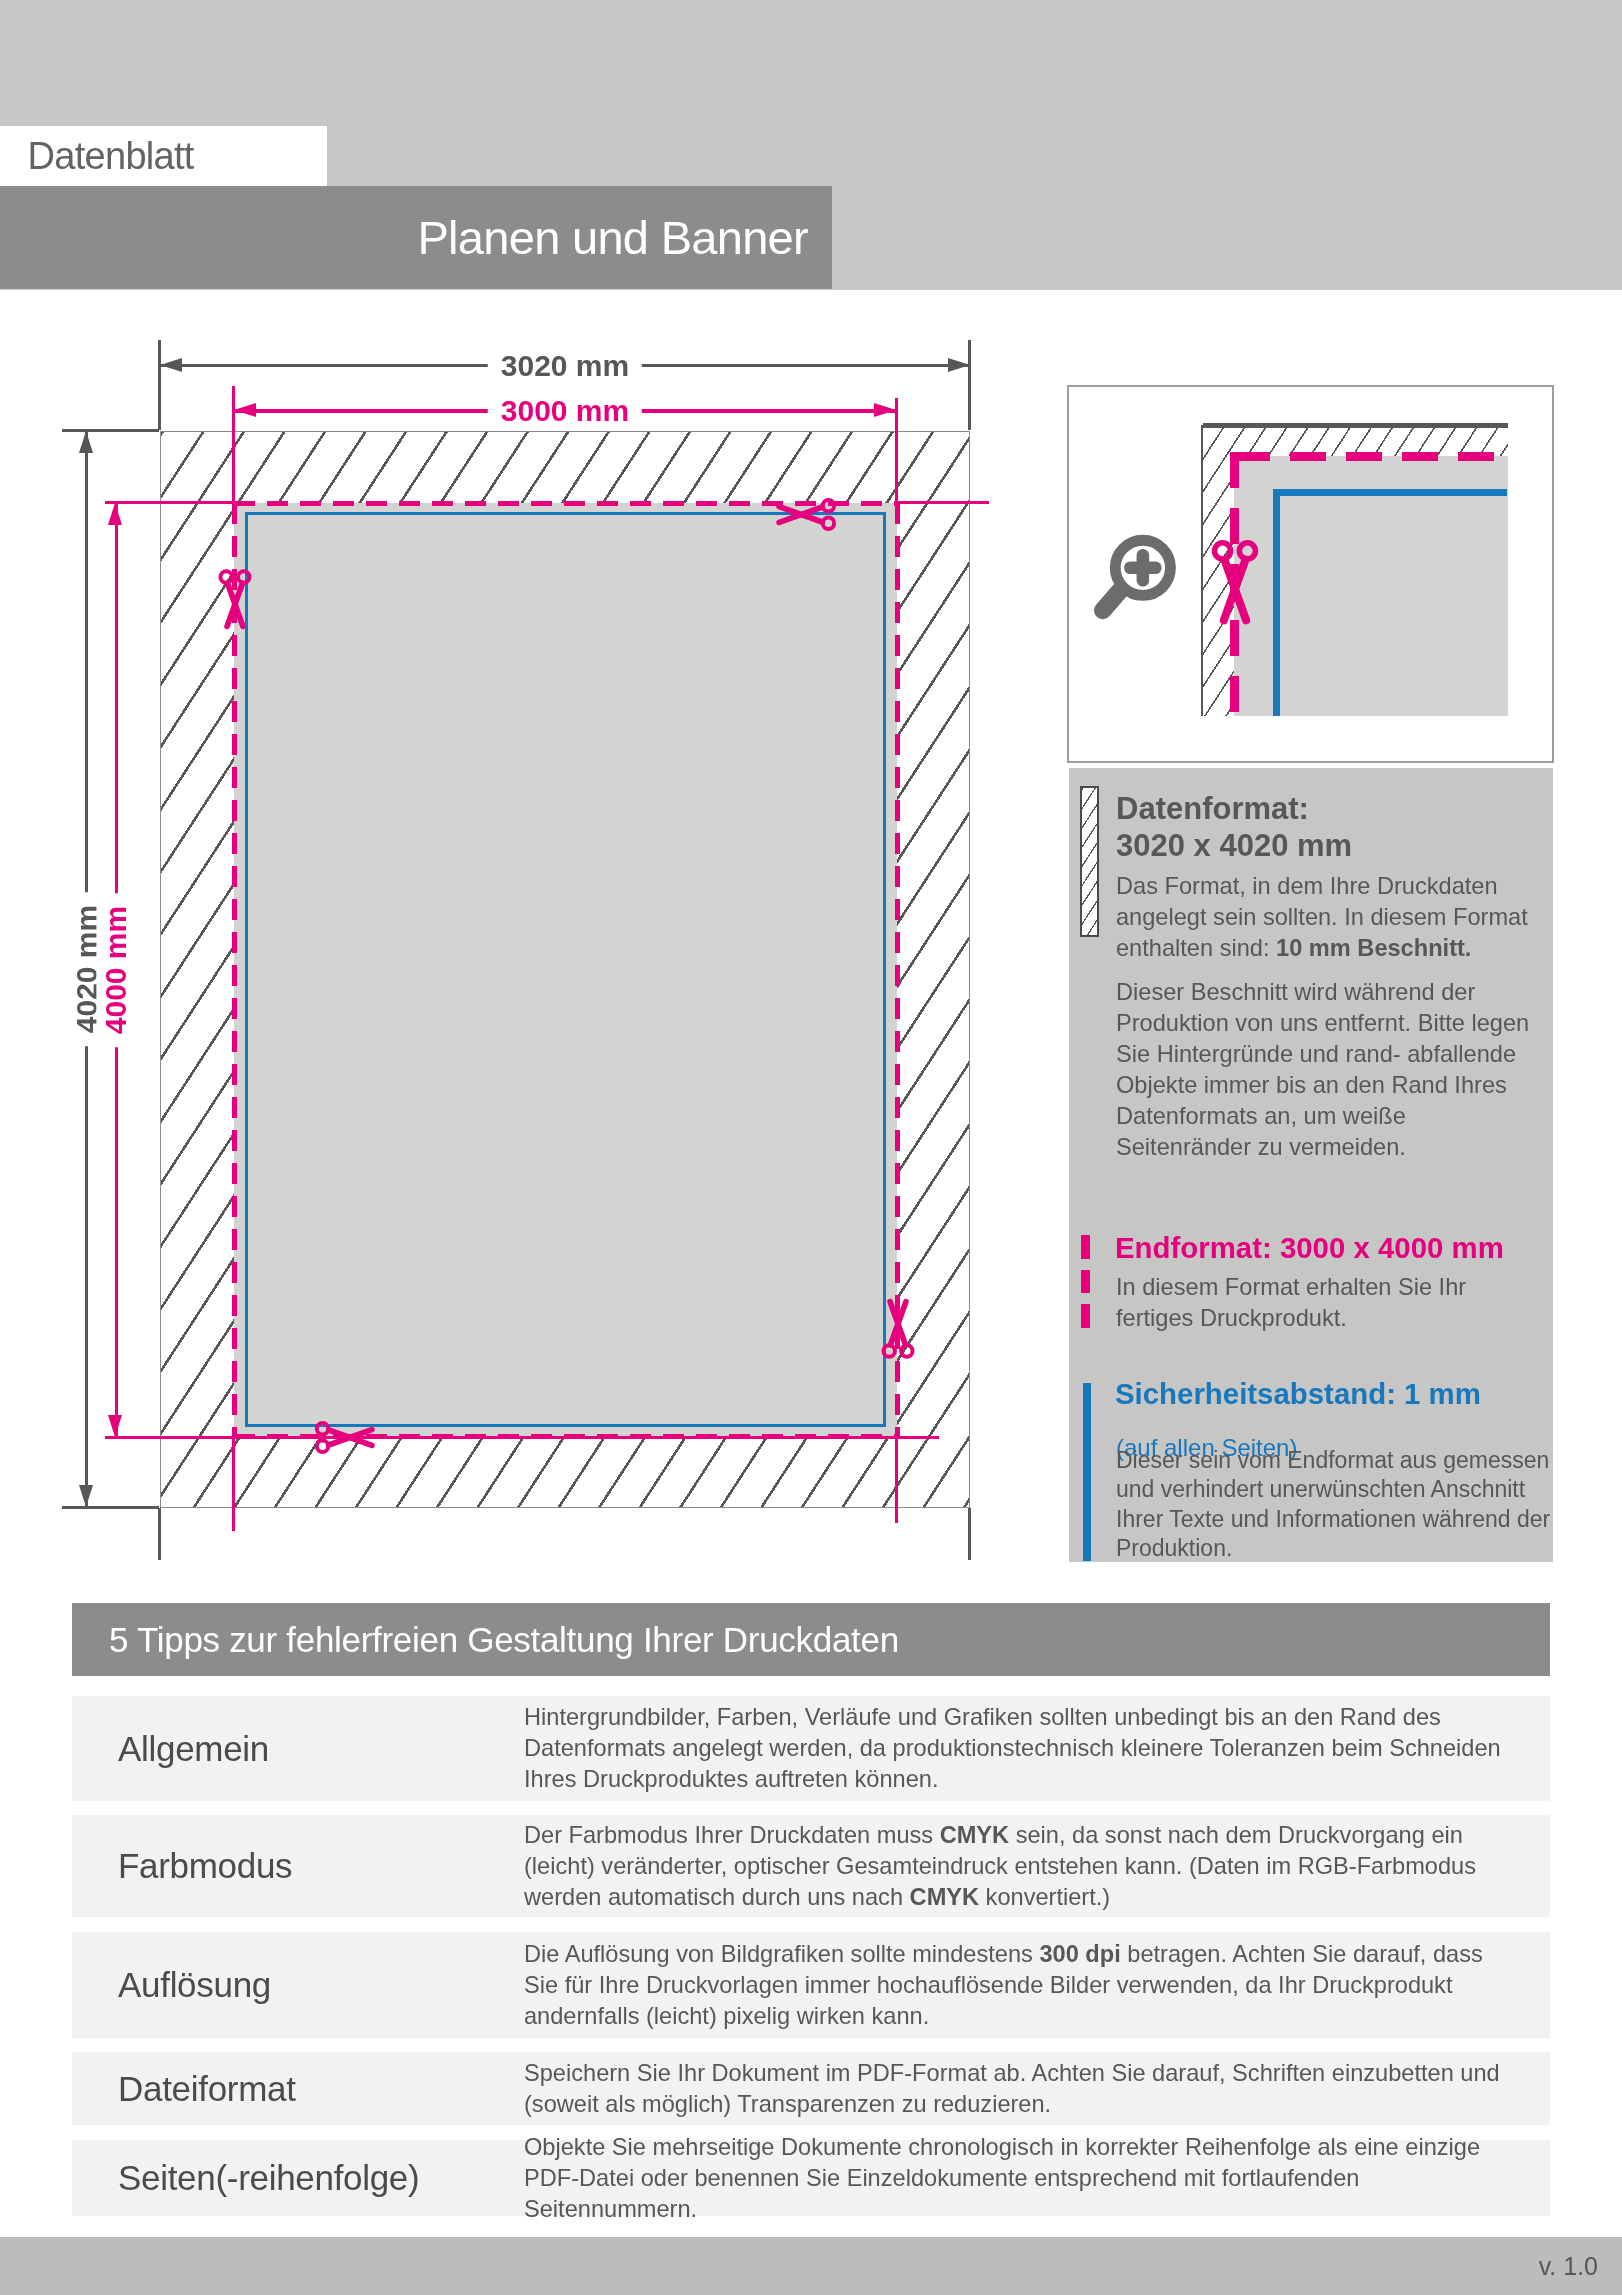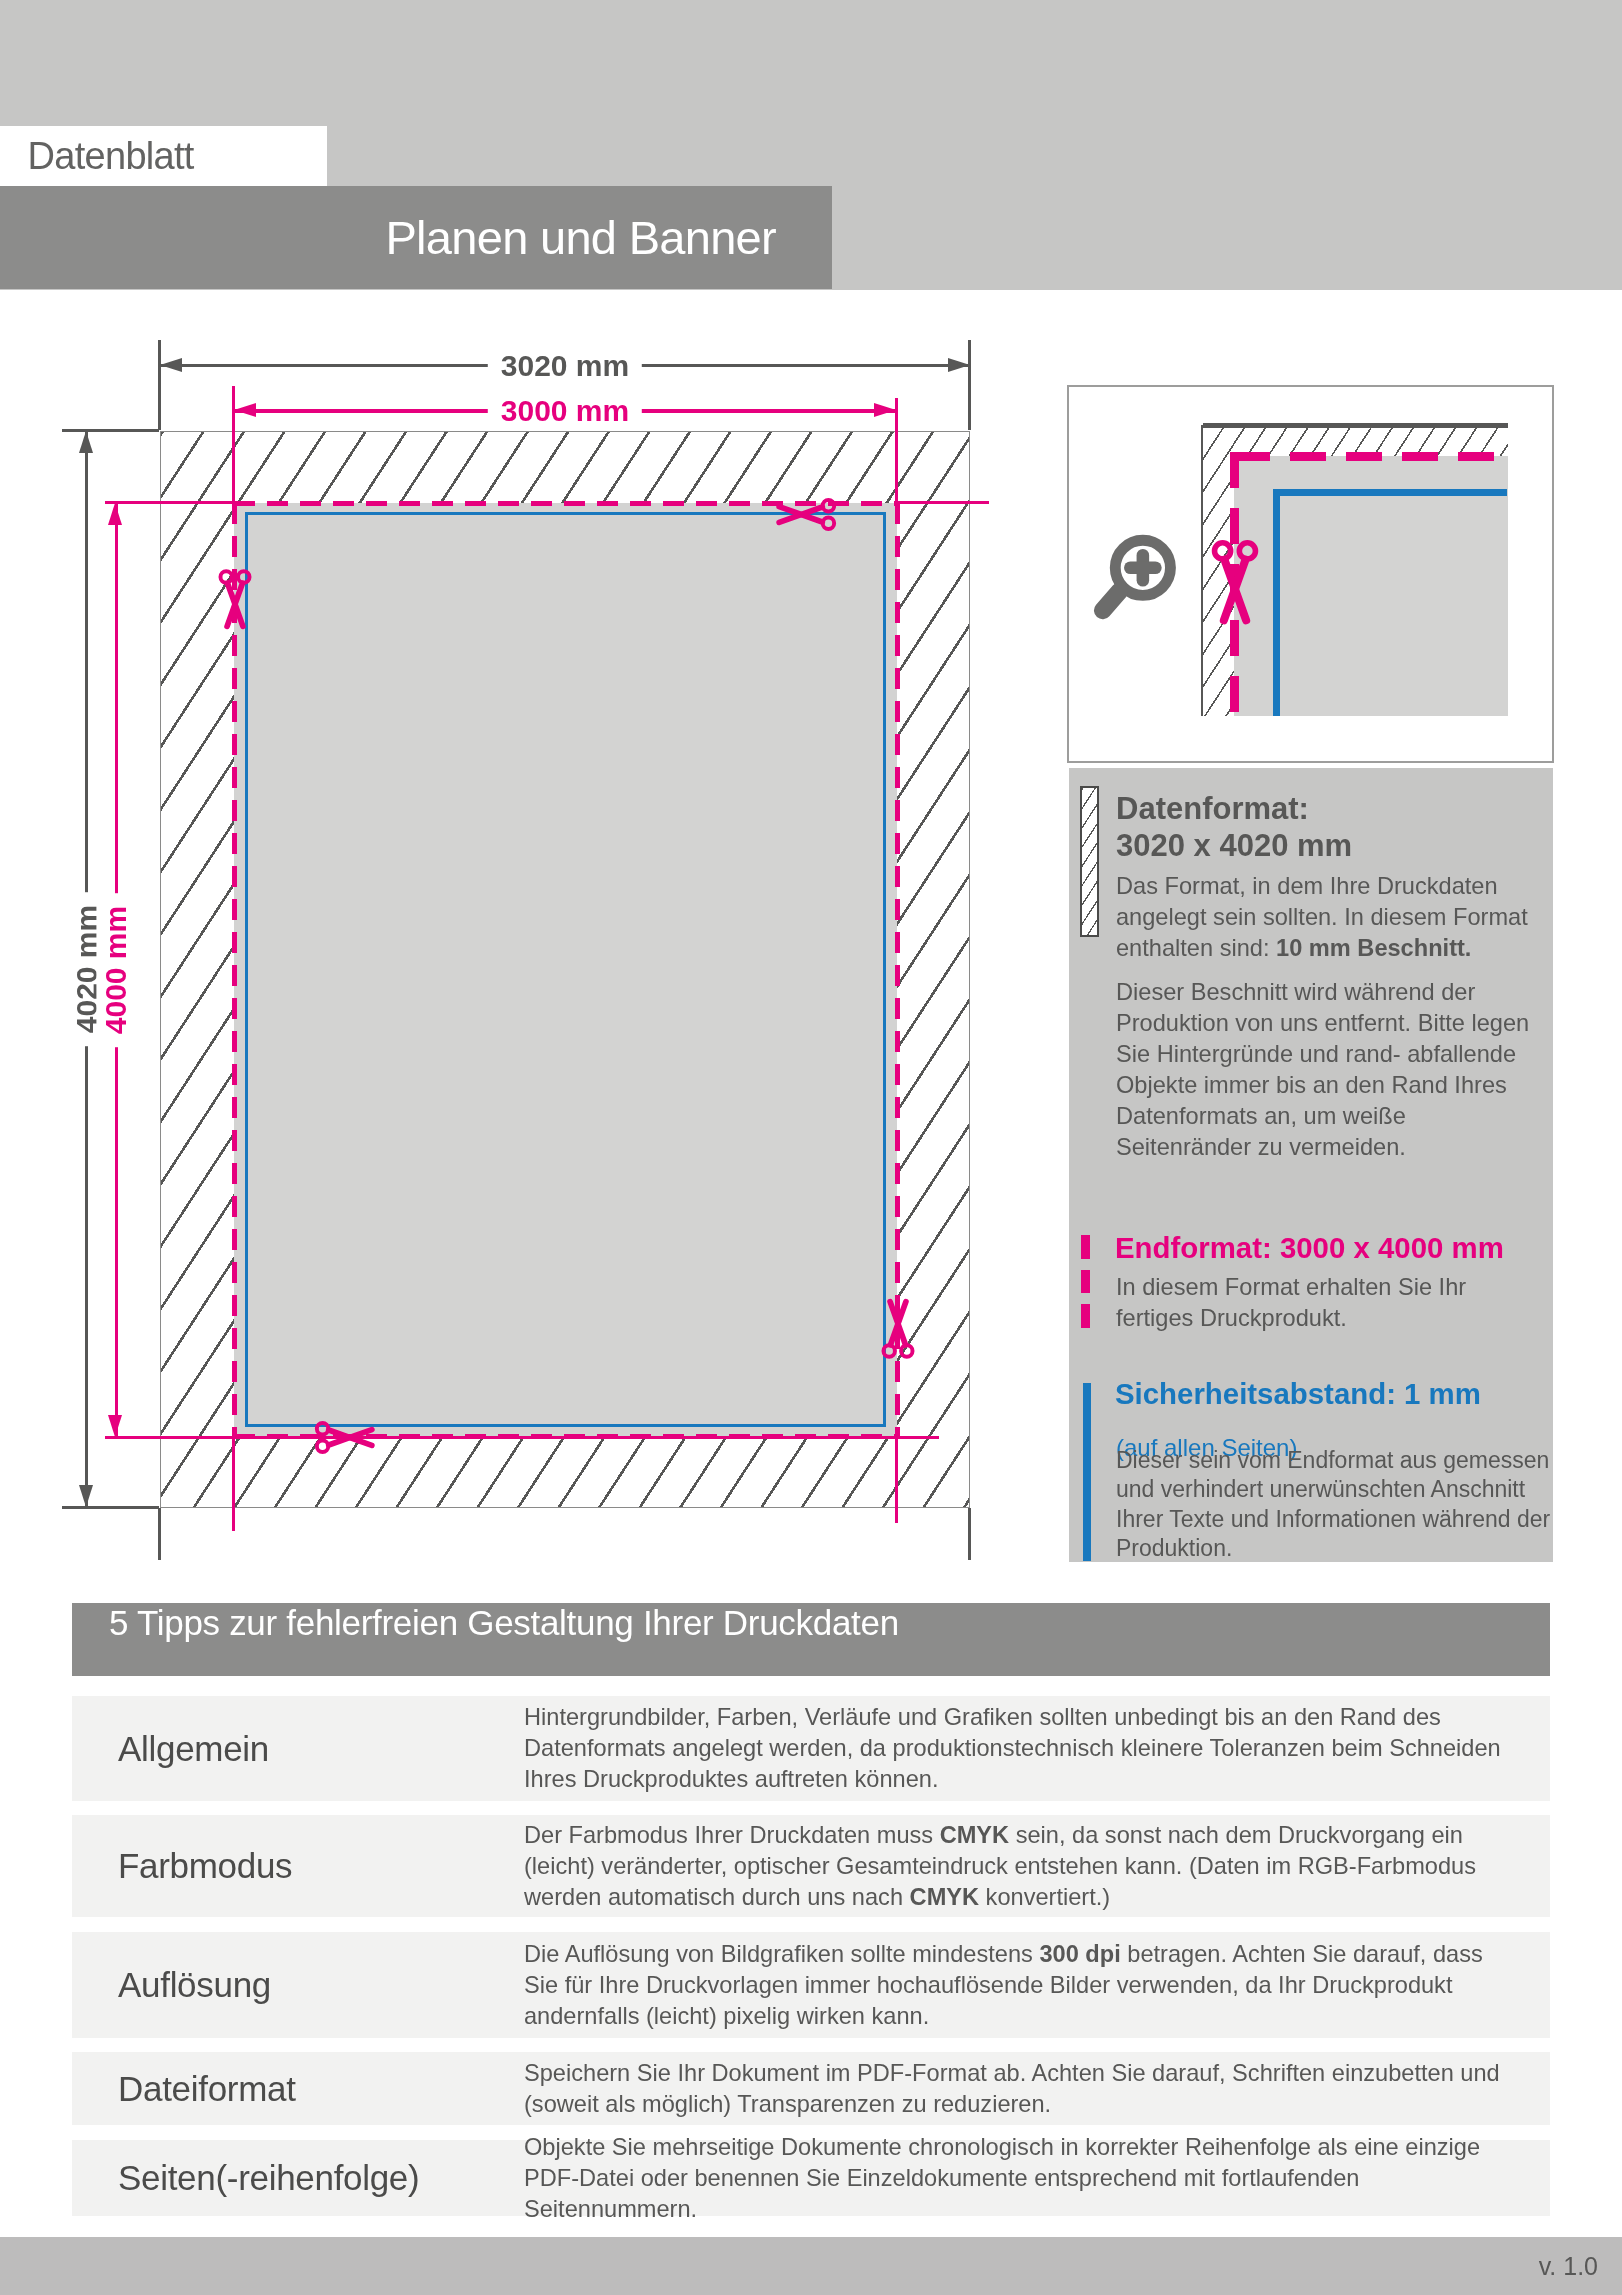--- a/index.html
+++ b/index.html
@@ -14,21 +14,21 @@
     --panelborder:#9d9d9c;
   }
   *{margin:0;padding:0;box-sizing:border-box}
   html,body{background:#ffffff}
   body{width:1623px;height:2295px;position:relative;font-family:"Liberation Sans",sans-serif;color:var(--ink);overflow:hidden}
   .abs{position:absolute}
 
   
   .top-band{left:0;top:0;width:1623px;height:290px;background:var(--light)}
   .doc-box{left:0;top:126px;width:327px;height:60px;background:#ffffff;display:flex;align-items:center;padding-left:27.5px;font-size:38px;color:#636362;letter-spacing:-0.7px}
-  .title-band{left:0;top:186px;width:832px;height:103px;background:var(--band);display:flex;align-items:center;justify-content:flex-end;padding-right:56px}
+  .title-band{left:0;top:186px;width:832px;height:103px;background:var(--band);display:flex;align-items:center;justify-content:flex-end;padding-right:24px}
   .title-band .t{font-size:47px;color:#ffffff;letter-spacing:-0.7px}
 
   
   .hatch{background-image:repeating-linear-gradient(123deg,#575756 0 2.6px,transparent 2.6px 34px)}
   .hatch-fine{background-image:repeating-linear-gradient(123deg,#575756 0 1.6px,transparent 1.6px 17.7px)}
   .hatch-rect{left:160px;top:431px;width:810px;height:1077px;border:1.3px solid #8a8a89;background-color:#fff}
   .end-fill{left:234px;top:503px;width:663px;height:934px;background:var(--fill)}
   .hdash{height:4.6px;background:repeating-linear-gradient(90deg,var(--magenta) 0 21px,transparent 21px 33px)}
   .vdash{width:4.6px;background:repeating-linear-gradient(180deg,var(--magenta) 0 21px,transparent 21px 33px)}
   .blue-rect{left:245px;top:512px;width:641px;height:915px;border:3.3px solid var(--blue)}
@@ -77,21 +77,21 @@
   .ef-ico span{display:block;width:8.5px;height:23.6px;background:var(--magenta);margin-bottom:11px}
   .ef-head{left:46px;top:463px;font-size:29.4px;font-weight:bold;color:var(--magenta);white-space:nowrap}
   .ef-body{left:47px;top:504px;width:432px}
   .sb-bar{left:14.4px;top:615px;width:7.9px;height:178px;background:var(--blue)}
   .sb-head{left:46px;top:609px;font-size:29.4px;font-weight:bold;color:var(--blue);white-space:nowrap}
   .sb-sub{left:47px;top:666px;font-size:24px;color:var(--blue)}
   .sb-body{left:47px;top:678px;width:435px}
   .sb-body p{font-size:23px;line-height:29.4px}
 
   
-  .tips-band{left:72px;top:1603px;width:1478px;height:73px;background:var(--band);display:flex;padding-left:37px}
+  .tips-band{left:72px;top:1603px;width:1478px;height:73px;background:var(--band);display:flex;align-items:center;padding-left:37px}
   .tips-band .t{color:#fff;font-size:35px;letter-spacing:-0.3px}
   .tip-row{left:72px;width:1478px;background:var(--row)}
   .tip-label{position:absolute;left:46px;top:0;height:100%;display:flex;align-items:center;font-size:35px;color:#4b4b4a;letter-spacing:-0.3px}
   .tip-body{position:absolute;left:452px;top:0;height:100%;width:988px;display:flex;align-items:center}
   .tip-body p{font-size:23.6px;line-height:31px;color:var(--ink)}
   .r1{top:1696px;height:105px}
   .r2{top:1815px;height:102px}
   .r3{top:1932px;height:106px}
   .r4{top:2052px;height:73px}
   .r5{top:2140px;height:76px}

